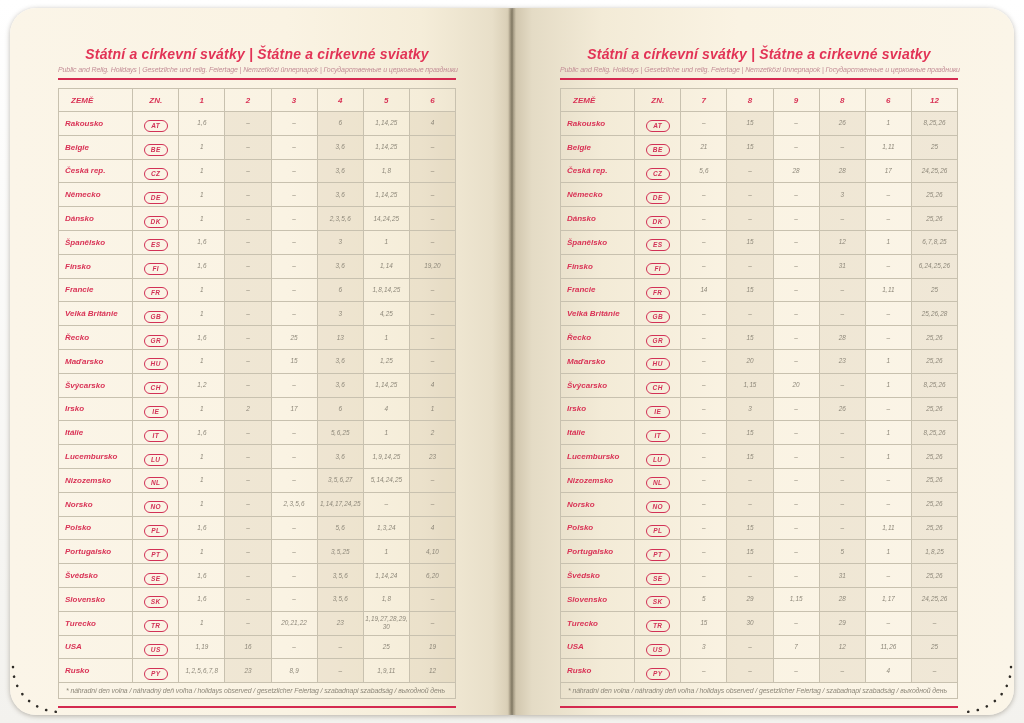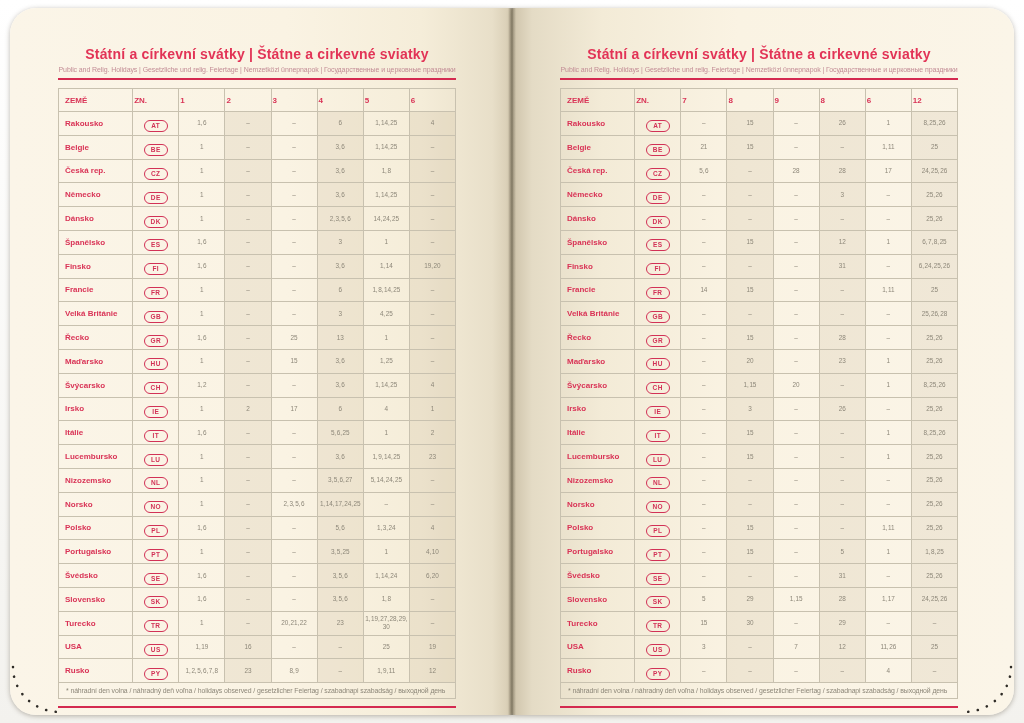--- a/index.html
+++ b/index.html
@@ -6,20 +6,21 @@
   body{
     width:1024px;height:723px;
     background:linear-gradient(#ffffff,#f3f2ee);
     font-family:"Liberation Sans","DejaVu Sans",sans-serif;
     overflow:hidden;
   }
   .spread{position:relative;width:1024px;height:723px;}
   .page{
     position:absolute;top:8px;height:707px;width:502px;
     box-shadow:0 1px 5px rgba(60,50,30,.35);
+    font-style:italic;
   }
   .page-left{
     left:10px;border-radius:26px 2px 2px 26px;
     background:linear-gradient(90deg,#fbf5e8 0%,#faf3e3 55%,#f5edd9 82%,#e8dfc9 96%,#d6cbb2 100%);
   }
   .page-right{
     left:512px;border-radius:2px 26px 26px 2px;
     background:linear-gradient(270deg,#fbf5e8 0%,#faf3e3 55%,#f3ebd7 82%,#e4dbc5 96%,#cdc2a9 100%);
   }
   .spine{
@@ -42,23 +43,23 @@
   .rule-bottom{margin-top:7px;}
   table.holidays{
     border-collapse:collapse;table-layout:fixed;
     width:398px;margin-top:8px;
   }
   .holidays th,.holidays td{border:1px solid #c8c1af;overflow:hidden;}
   .holidays col.c-country{width:74px;}
   .holidays col.c-code{width:46px;}
   .holidays col.c-month{width:46px;}
   .holidays thead th{
-    height:20px;font-size:8px;color:#d93356;font-weight:bold;text-align:left;
-  }
-  .holidays thead th.h-country{text-align:left;padding-left:6px;}
+    height:20px;font-size:8px;color:#d93356;font-weight:bold;text-align:center;
+  }
+  .holidays thead th.h-country{text-align:left;padding-left:12px;}
   .holidays tbody td{height:20.8px;}
   .holidays td.country{
     font-size:8px;font-weight:bold;color:#d93356;
     text-align:left;padding-left:6px;white-space:nowrap;
   }
   .holidays td.code{text-align:center;}
   .badge{
     display:inline-block;min-width:16px;padding:0 3px;height:10px;line-height:10.5px;
     border:1px solid #d23156;border-radius:8px;
     color:#d23156;font-size:6.5px;font-weight:bold;letter-spacing:.4px;text-align:center;

